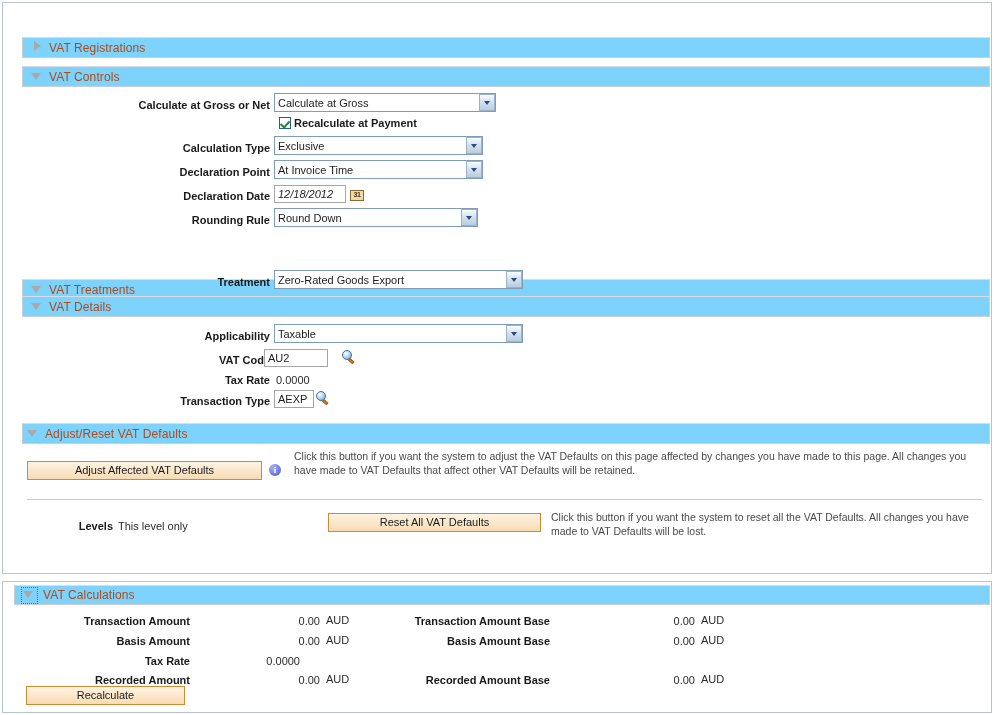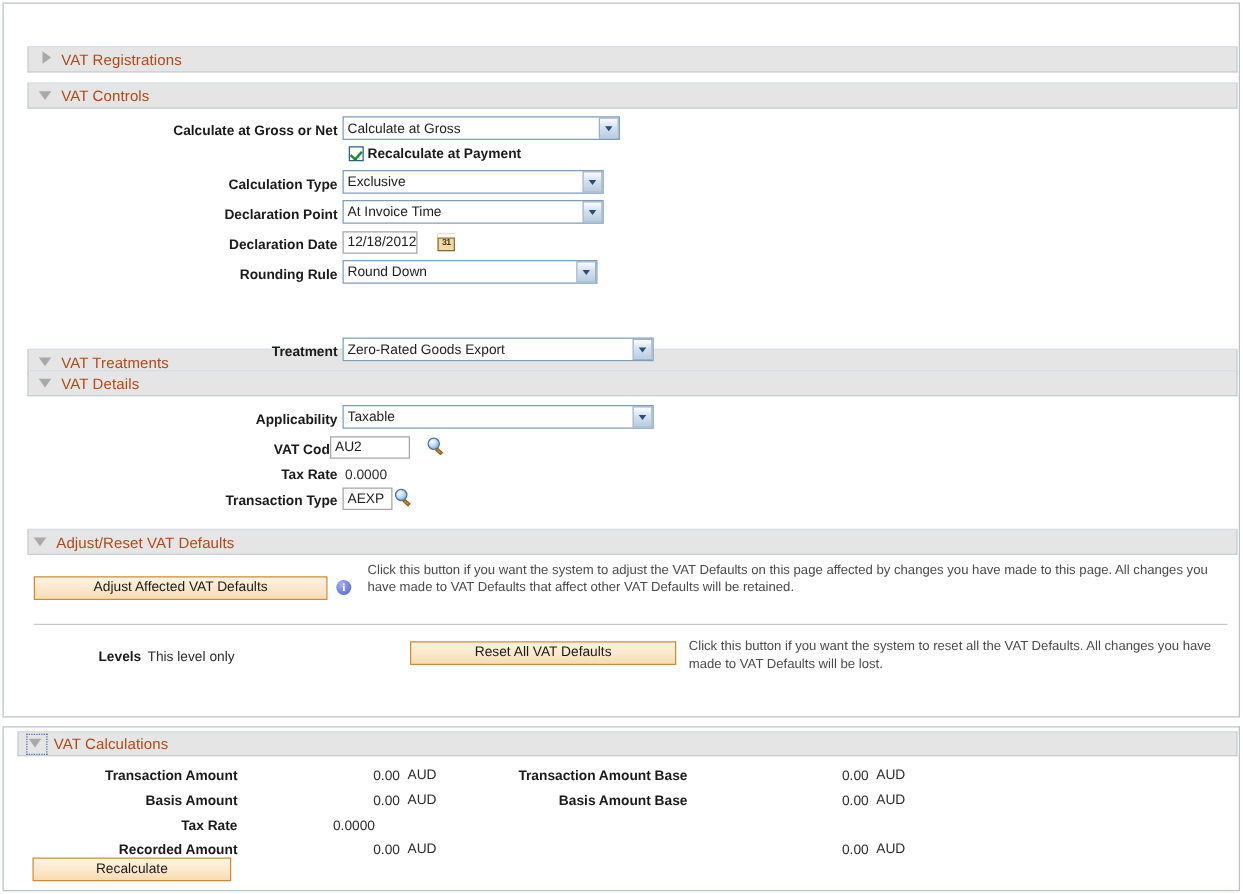--- a/index.html
+++ b/index.html
@@ -39,21 +39,21 @@
     align-items: center;
     height: 21px;
   }
   .bar-title {
     color: #b04a18;
     font-size: 12px;
     letter-spacing: .1px;
     white-space: nowrap;
   }
   .bar.level0 { background: #edf1f3; }
-  .bar.level1 { background: #e5e5e5; }
+  .bar.level1 { background: #7dd3fc; }
 
   
   .tri {
     width: 13px;
     height: 13px;
     margin-right: 5px;
     flex: 0 0 13px;
     position: relative;
   }
   .tri::after {
@@ -290,21 +290,21 @@
     <span class="arrow"></span>
   </div>
 
   <div class="lbl" style="left:70px; top:165px; width:200px;">Declaration Point</div>
   <div class="sel" style="left:274px; top:160px; width:209px;">
     <span class="txt">At Invoice Time</span>
     <span class="arrow"></span>
   </div>
 
   <div class="lbl" style="left:70px; top:189px; width:200px;">Declaration Date</div>
-  <div class="inp" style="left:274px; top:185px; width:60px;">12/18/2012</div>
+  <div class="inp" style="left:274px; top:185px; width:72px;font-style:italic;">12/18/2012</div>
   <div class="cal" style="left:350px; top:187px;">31</div>
 
   <div class="lbl" style="left:70px; top:213px; width:200px;">Rounding Rule</div>
   <div class="sel" style="left:274px; top:208px; width:204px;">
     <span class="txt">Round Down</span>
     <span class="arrow"></span>
   </div>
 
   <div class="bar level1" style="left:22px; top:239px; width:968px; padding-left:8px;margin-top:40px;">
     <span class="tri down"></span>
@@ -382,18 +382,19 @@
   <div class="lbl" style="left:345px; top:634px; width:205px;">Basis Amount Base</div>
   <div class="ro" style="left:595px; top:634px; width:100px; text-align:right;">0.00</div>
   <div class="ro" style="left:701px; top:633px;">AUD</div>
 
   <div class="lbl" style="left:30px; top:654px; width:160px;">Tax Rate</div>
   <div class="ro" style="left:200px; top:654px; width:100px; text-align:right;">0.0000</div>
 
   <div class="lbl" style="left:30px; top:673px; width:160px;">Recorded Amount</div>
   <div class="ro" style="left:220px; top:673px; width:100px; text-align:right;">0.00</div>
   <div class="ro" style="left:326px; top:672px;">AUD</div>
+  <div class="lbl" style="left:345px; top:673px; width:205px;">Recorded Amount Base</div>
   <div class="ro" style="left:595px; top:673px; width:100px; text-align:right;">0.00</div>
   <div class="ro" style="left:701px; top:672px;">AUD</div>
 
   <div class="btn" style="left:26px; top:686px; width:159px;">Recalculate</div>
 
 </div>
 
 </body></html>

